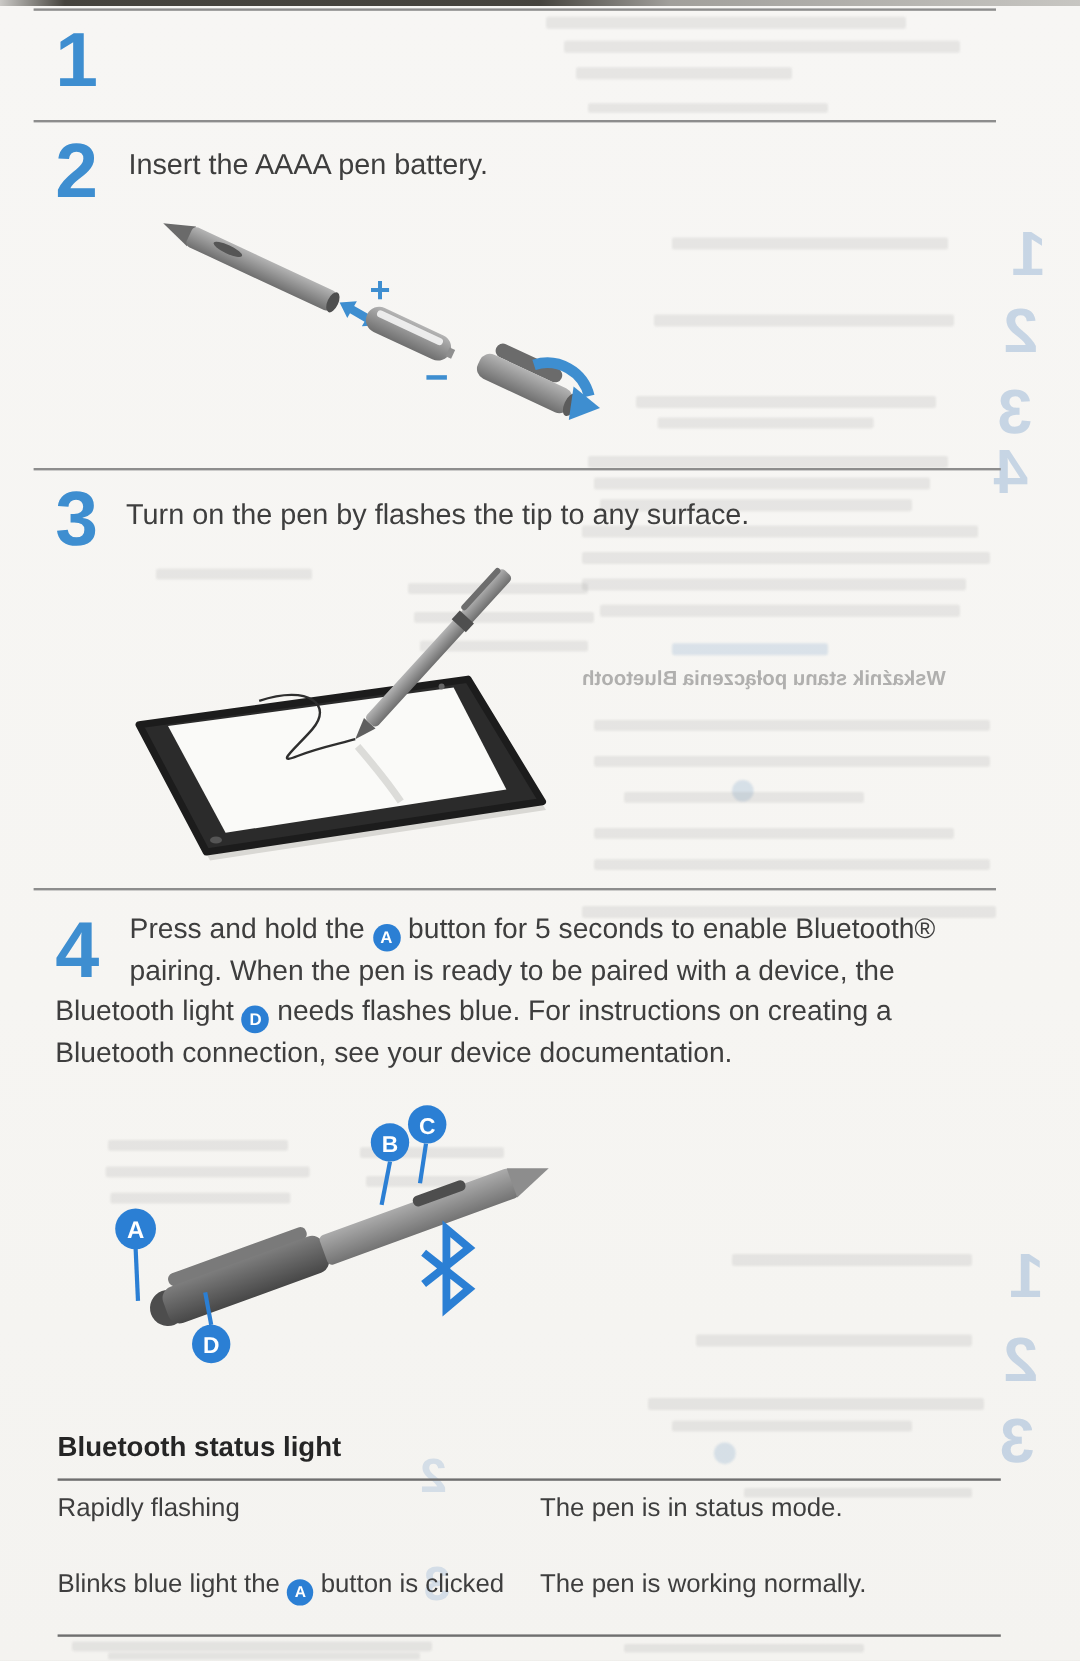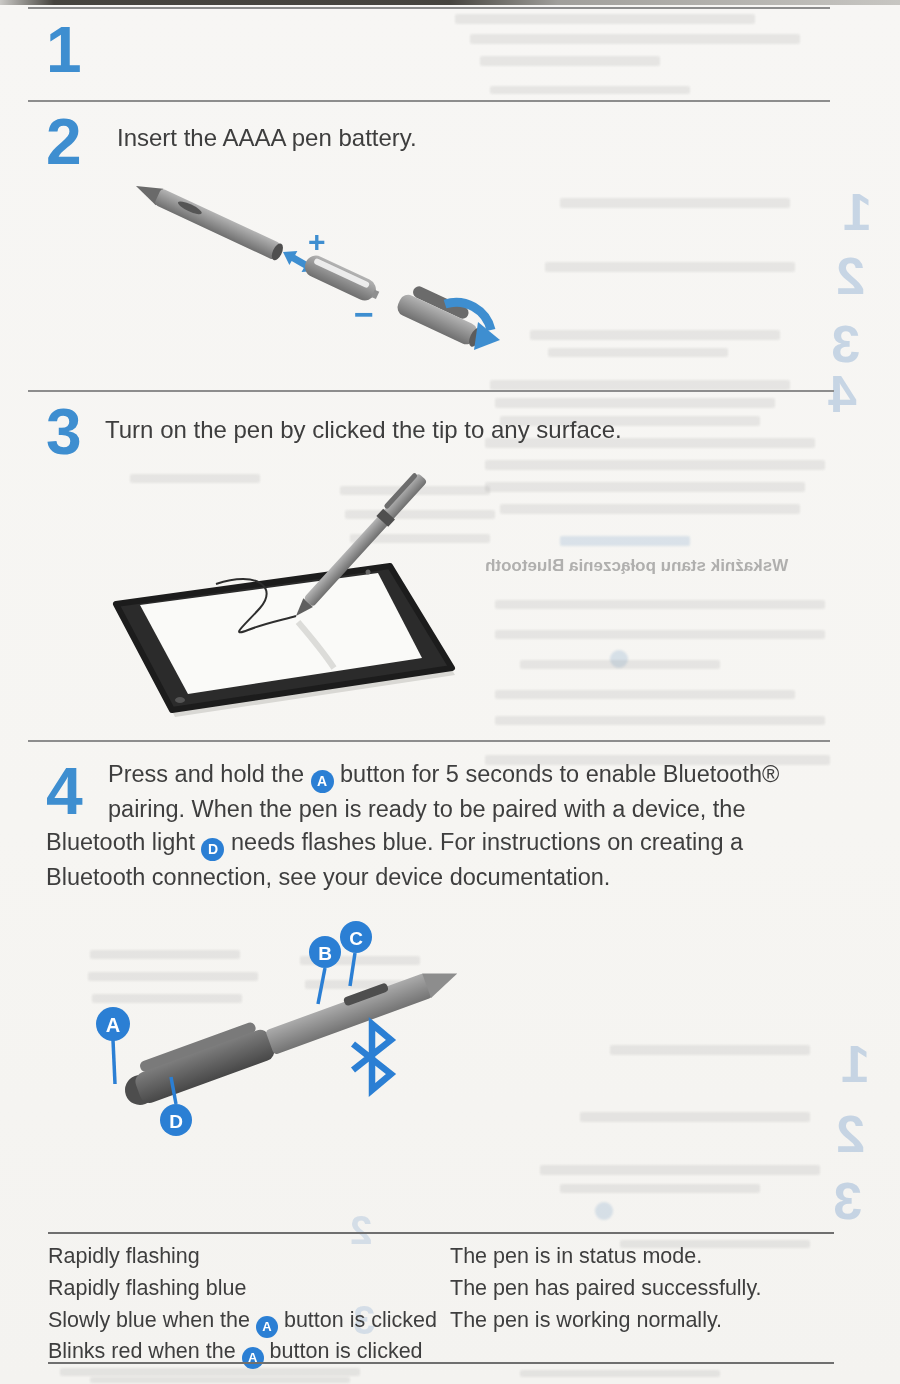--- a/index.html
+++ b/index.html
@@ -102,21 +102,21 @@
   <div class="topband"></div>
 
   <div class="rule" style="left:28px;top:7px;width:802px;"></div>
   <div class="rule" style="left:28px;top:100px;width:802px;"></div>
   <div class="rule" style="left:28px;top:390px;width:806px;"></div>
   <div class="rule" style="left:28px;top:740px;width:802px;"></div>
 
   <div class="step-num" style="left:46px;top:22px;">1</div>
 
   <div class="step-num" style="left:46px;top:114px;">2</div>
-  <div class="step-text" style="left:117px;top:124px;text-align:right;">Insert the AAAA pen battery.</div>
+  <div class="step-text" style="left:107px;top:124px;text-align:right;">Insert the AAAA pen battery.</div>
 
   <svg style="position:absolute;left:100px;top:158px;" width="400" height="232" viewBox="0 0 400 232">
     <defs>
       <linearGradient id="g1" x1="0" y1="0" x2="0" y2="1">
         <stop offset="0" stop-color="#b4b4b4"></stop>
           <stop offset="1" stop-color="#6f6f6f"></stop>
       </linearGradient>
     </defs>
     <g transform="translate(36,28) rotate(25)">
       <polygon points="0,0 26,-9 26,9" fill="#6a6a6a"></polygon>
@@ -137,21 +137,21 @@
     <g transform="translate(300,142) rotate(25)">
       <rect x="8" y="-21" width="60" height="12" rx="6" fill="#6b6b6b"></rect>
       <rect x="0" y="-9" width="84" height="22" rx="9" fill="url(#g1)"></rect>
       <ellipse cx="84" cy="2" rx="5" ry="10" fill="#5c5c5c"></ellipse>
     </g>
     <path d="M345,146 a36,36 0 0 1 46,26" fill="none" stroke="#3e8ed0" stroke-width="9"></path>
     <polygon points="378,164 400,182 374,192" fill="#3e8ed0"></polygon>
   </svg>
 
   <div class="step-num" style="left:46px;top:404px;">3</div>
-  <div class="step-text" style="left:105px;top:416px;">Turn on the pen by clicked the tip to any surface.</div>
+  <div class="step-text" style="left:105px;top:416px;">Turn on the pen by flashes the tip to any surface.</div>
 
   <svg style="position:absolute;left:100px;top:472px;" width="390" height="258" viewBox="0 0 390 258">
     <polygon points="16,132 290,94 352,196 72,238" fill="#d9d8d4" transform="translate(3,7)"></polygon>
     <polygon points="16,132 290,94 352,196 72,238" fill="#2b2b2b" stroke="#1c1c1c" stroke-width="6" stroke-linejoin="round"></polygon>
     <polygon points="40,133 278,101 322,186 88,222" fill="#fafaf8"></polygon>
     <circle cx="268" cy="100" r="2.5" fill="#666"></circle>
     <ellipse cx="80" cy="228" rx="5" ry="3" fill="#555"></ellipse>
     <path d="M116,112 C158,98 178,116 160,136 C146,152 128,166 148,158 C166,151 182,148 196,144" fill="none" stroke="#2e2e2e" stroke-width="2"></path>
     <path d="M198,150 C210,164 222,178 234,196" stroke="#c2c2c0" stroke-width="6" fill="none" opacity="0.55"></path>
     <g transform="translate(196,144) rotate(-47.6)">
@@ -205,33 +205,29 @@
       <text x="291" y="26" text-anchor="middle" dy="0.35em" font-size="19" font-weight="bold" fill="#fff">C</text>
     </g>
     <g>
       <circle cx="111" cy="208" r="16" fill="#2b7fd4"></circle>
       <text x="111" y="209" text-anchor="middle" dy="0.35em" font-size="19" font-weight="bold" fill="#fff">D</text>
     </g>
 
     <path d="M288,132 L326,162 L307,178 L307,112 L326,128 L288,158" fill="none" stroke="#2b7fd4" stroke-width="6.5" stroke-linejoin="miter"></path>
   </svg>
 
+  <div class="bt-heading">Bluetooth status light</div>
   <div class="rule dark" style="left:48px;top:1232px;width:786px;"></div>
 
   <div class="trow" style="top:1242px;">
     <div class="cond"><span>Rapidly flashing</span></div>
     <div class="mean">The pen is in status mode.</div>
   </div>
-  <div class="trow" style="top:1274px;">
-    <div class="cond"><span>Rapidly flashing blue</span></div>
-    <div class="mean">The pen has paired successfully.</div>
-  </div>
   <div class="trow" style="top:1306px;">
-    <div class="cond"><span>Slowly blue when the </span><span class="badge" style="width:22px;height:22px;font-size:13px;">A</span><span> button is clicked</span></div>
+    <div class="cond"><span>Blinks blue light the </span><span class="badge" style="width:22px;height:22px;font-size:13px;">A</span><span> button is clicked</span></div>
     <div class="mean">The pen is working normally.</div>
   </div>
   <div class="trow" style="top:1337px;">
-    <div class="cond"><span>Blinks red when the </span><span class="badge" style="width:22px;height:22px;font-size:13px;">A</span><span> button is clicked</span></div>
   </div>
 
   <div class="rule dark" style="left:48px;top:1362px;width:786px;"></div>
 
 </div>
 
 </body></html>

